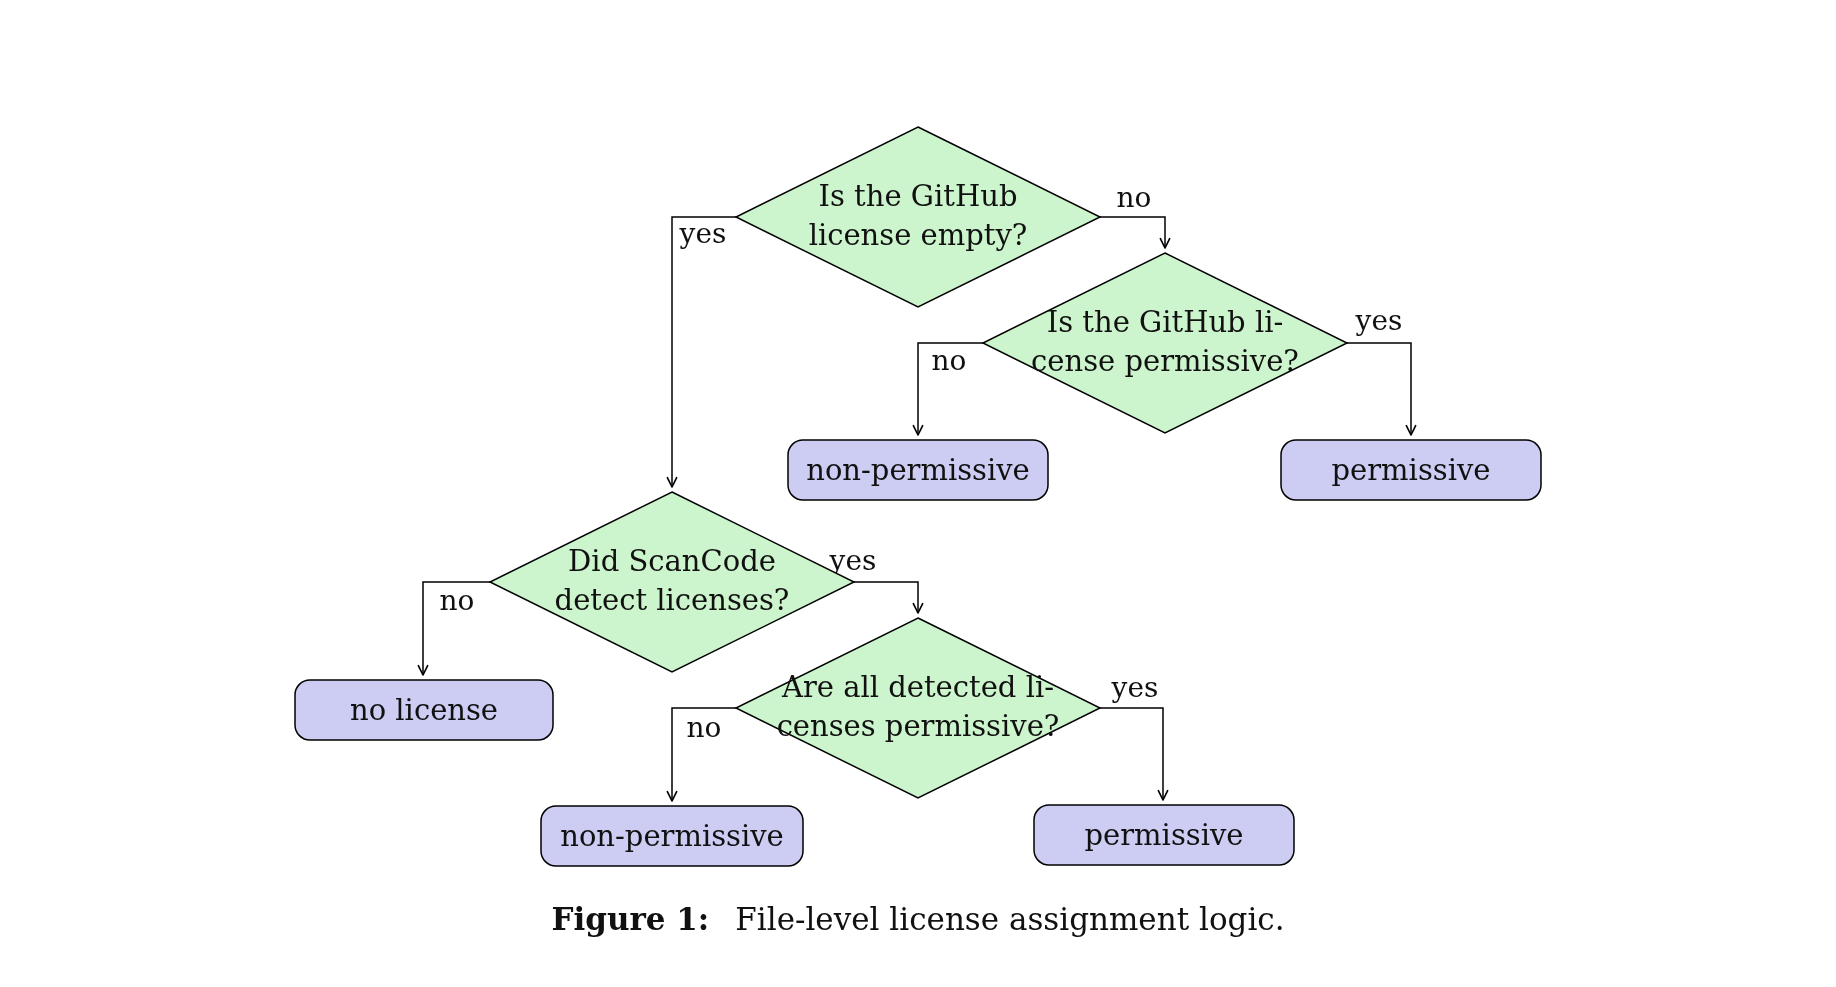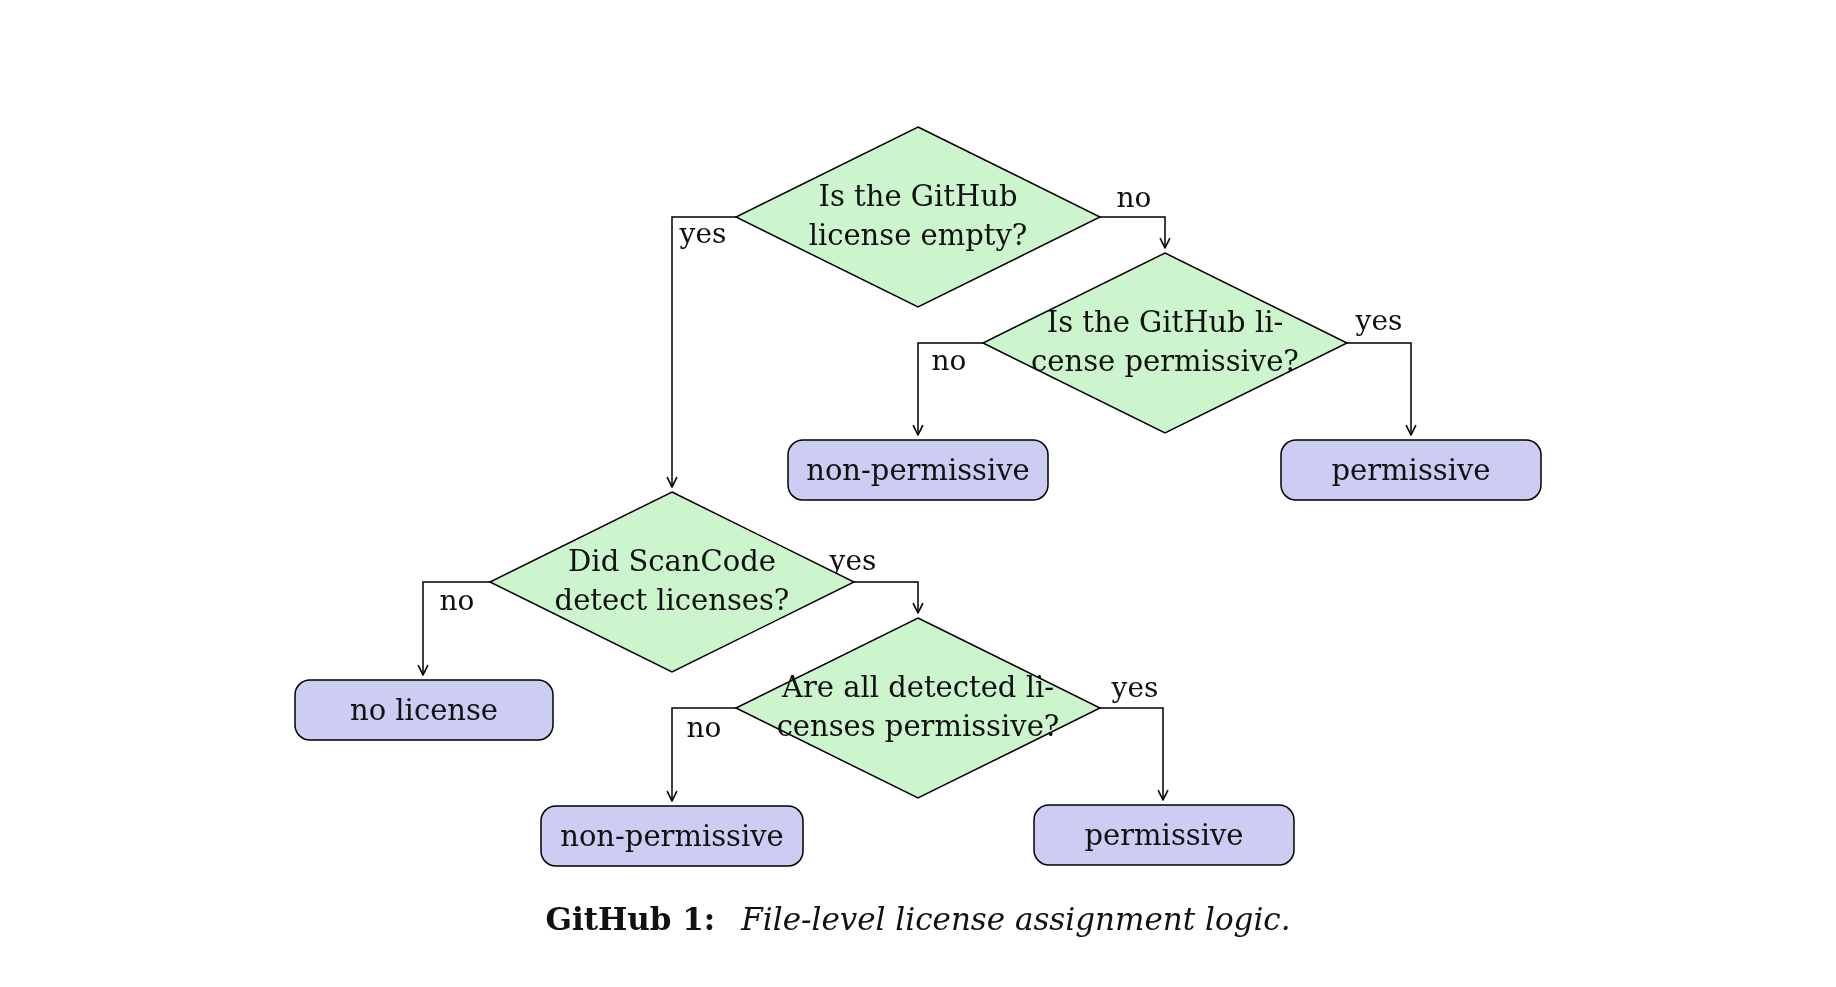--- a/index.html
+++ b/index.html
@@ -55,21 +55,20 @@
     width: 1836px;
     text-align: center;
     font-size: 31px;
     color: #111111;
     white-space: nowrap;
   }
   .caption .cap-label {
     font-weight: bold;
   }
   .caption .cap-body {
-    font-style: italic;
     margin-left: 26px;
   }
 </style>
 </head>
 <body>
 
 <div class="stage">
 
   <svg class="flow" width="1836" height="987" viewBox="0 0 1836 987">
 
@@ -164,16 +163,16 @@
     </g>
 
     <g>
       <rect class="outcome" fill="#cdcdf4" x="1034" y="805" width="260" height="60" rx="15" ry="15"></rect>
       <text class="node-text" x="1164" y="845">permissive</text>
     </g>
 
   </svg>
 
   <div class="caption">
-    <span class="cap-label">GitHub 1:</span><span class="cap-body">File-level license assignment logic.</span>
+    <span class="cap-label">Figure 1:</span><span class="cap-body">File-level license assignment logic.</span>
   </div>
 
 </div>
 
 </body></html>

